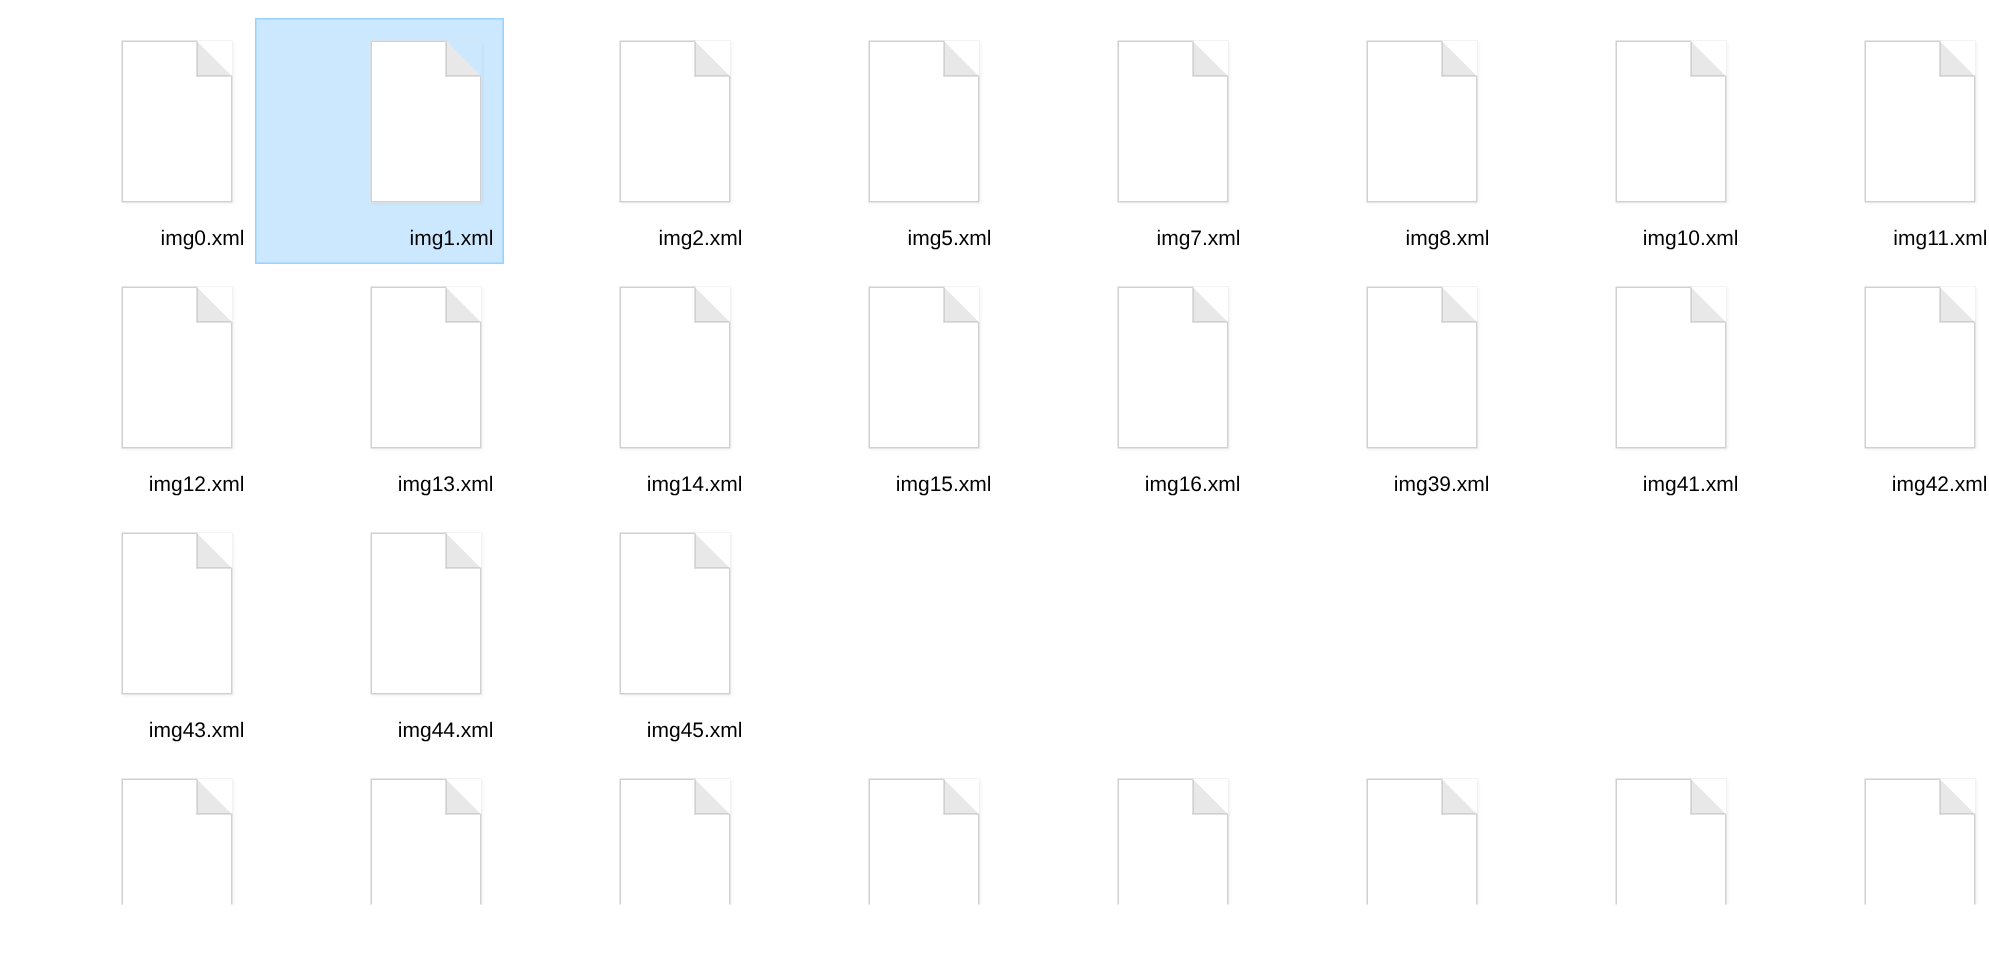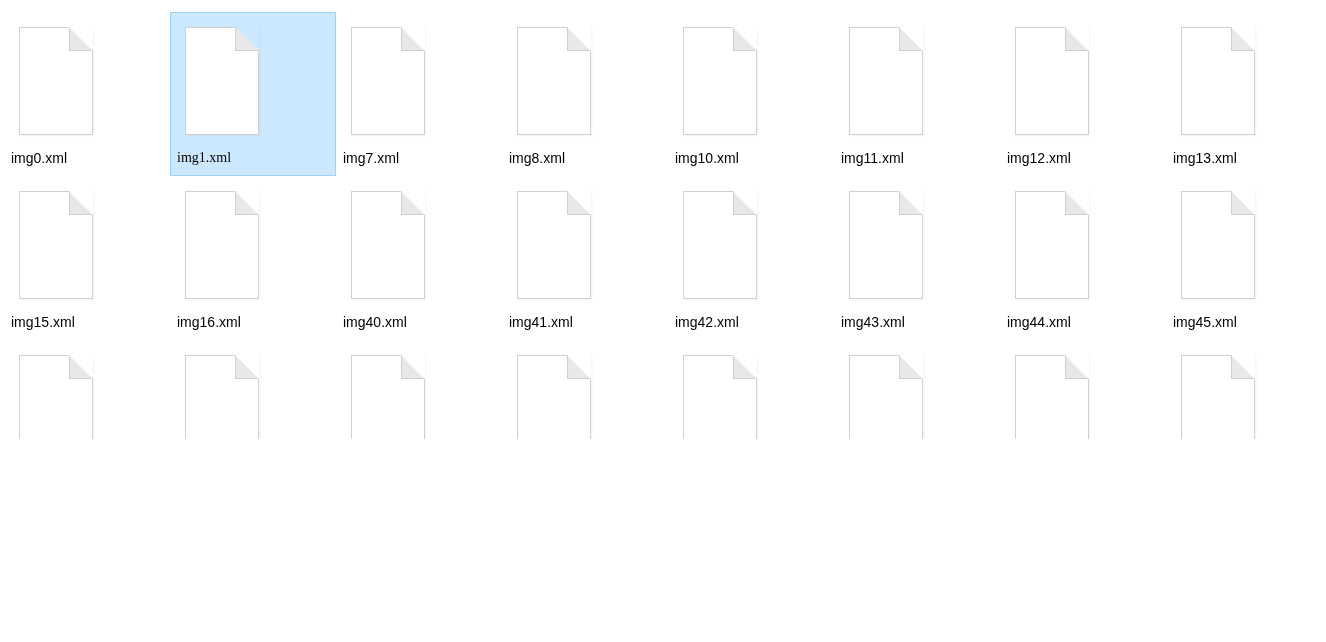--- a/index.html
+++ b/index.html
@@ -19,30 +19,29 @@
       padding-left: 4px;
     }
     .file-grid {
       display: grid;
       grid-template-columns: repeat(8, 166px);
       gap: 0;
     }
     .file-item {
       display: flex;
       flex-direction: column;
-      align-items: flex-start;
+      align-items: flex-end;
       padding: 4px 6px 8px 6px;
       border: 1px solid transparent;
       cursor: default;
       user-select: none;
     }
     .file-item.selected {
       background: #cce8ff;
       border: 1px solid #99d1ff;
-      font-family: Liberation Serif, serif;
     }
     .file-icon {
       width: 90px;
       height: 120px;
       position: relative;
       margin-bottom: 8px;
       margin-top: 4px;
     }
     .file-page {
       position: absolute;
@@ -124,20 +123,38 @@
     </div>
     <div class="file-label">img1.xml</div>
   </div>
   <div class="file-item">
     <div class="file-icon">
       <div class="file-page"></div>
         <div class="file-fold-shadow"></div>
         <div class="file-fold-line"></div>
         <div class="file-fold"></div>
     </div>
+    <div class="file-label">img2.xml</div>
+  </div>
+  <div class="file-item">
+    <div class="file-icon">
+      <div class="file-page"></div>
+        <div class="file-fold-shadow"></div>
+        <div class="file-fold-line"></div>
+        <div class="file-fold"></div>
+    </div>
+    <div class="file-label">img5.xml</div>
+  </div>
+  <div class="file-item">
+    <div class="file-icon">
+      <div class="file-page"></div>
+        <div class="file-fold-shadow"></div>
+        <div class="file-fold-line"></div>
+        <div class="file-fold"></div>
+    </div>
     <div class="file-label">img7.xml</div>
   </div>
 
   <div class="file-item">
     <div class="file-icon">
       <div class="file-page"></div>
         <div class="file-fold-shadow"></div>
         <div class="file-fold-line"></div>
         <div class="file-fold"></div>
     </div>
@@ -179,40 +196,49 @@
     </div>
     <div class="file-label">img13.xml</div>
   </div>
   <div class="file-item">
     <div class="file-icon">
       <div class="file-page"></div>
         <div class="file-fold-shadow"></div>
         <div class="file-fold-line"></div>
         <div class="file-fold"></div>
     </div>
+    <div class="file-label">img14.xml</div>
+  </div>
+  <div class="file-item">
+    <div class="file-icon">
+      <div class="file-page"></div>
+        <div class="file-fold-shadow"></div>
+        <div class="file-fold-line"></div>
+        <div class="file-fold"></div>
+    </div>
     <div class="file-label">img15.xml</div>
   </div>
 
   <div class="file-item">
     <div class="file-icon">
       <div class="file-page"></div>
         <div class="file-fold-shadow"></div>
         <div class="file-fold-line"></div>
         <div class="file-fold"></div>
     </div>
     <div class="file-label">img16.xml</div>
   </div>
   <div class="file-item">
     <div class="file-icon">
       <div class="file-page"></div>
         <div class="file-fold-shadow"></div>
         <div class="file-fold-line"></div>
         <div class="file-fold"></div>
     </div>
-    <div class="file-label">img40.xml</div>
+    <div class="file-label">img39.xml</div>
   </div>
   <div class="file-item">
     <div class="file-icon">
       <div class="file-page"></div>
         <div class="file-fold-shadow"></div>
         <div class="file-fold-line"></div>
         <div class="file-fold"></div>
     </div>
     <div class="file-label">img41.xml</div>
   </div>

